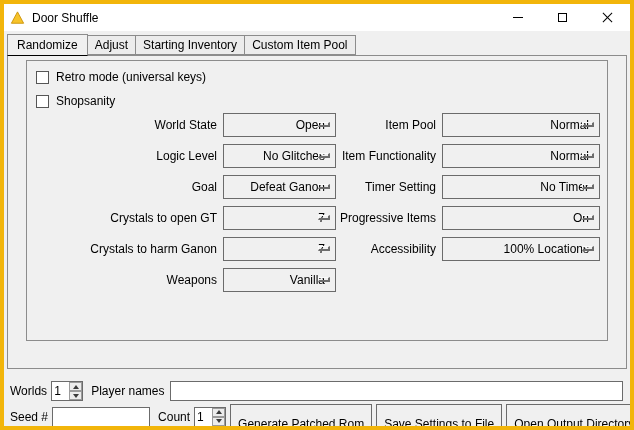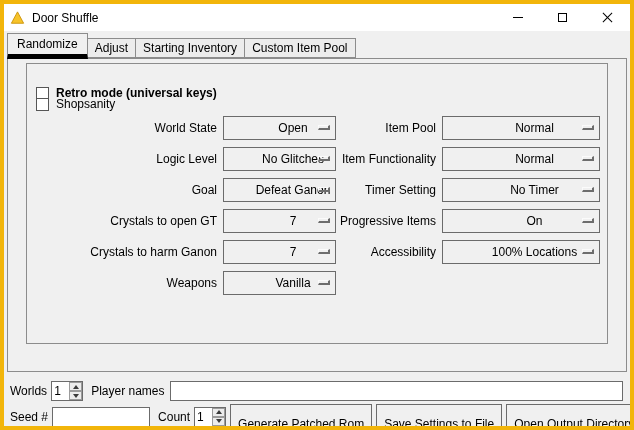--- a/index.html
+++ b/index.html
@@ -32,41 +32,41 @@
   
   .notebook-outer { margin:2px 3px 0 3px; }
   .tabstrip { display:flex; align-items:flex-end; position:relative; z-index:2; }
   .tab {
     background:#ececec; border:1px solid #8c8c8c; border-bottom:1px solid #8c8c8c;
     padding:2px 7px; margin-top:2px; white-space:nowrap; cursor:default; position:relative;
   }
   .tab + .tab { margin-left:-1px; }
   .tab.selected {
     background:#f0f0f0; padding:3px 9px; margin-top:0; margin-bottom:-1px;
-    border-bottom:5px solid #000000; z-index:3;
+    border-bottom:1px solid #000000; z-index:3;
   }
   .pane { border:1px solid #8c8c8c; background:#f0f0f0; position:relative; z-index:1; }
   .pane-outer { height:314px; }
   .notebook-inner { margin:4px 18px 0 18px; }
   .pane-inner { height:281px; }
   
   .checkbox-row { position:absolute; left:9px; display:flex; align-items:center; cursor:default; }
-  .cb1 { top:22px;font-weight:bold; } .cb2 { top:33px; }
+  .cb1 { top:9px; } .cb2 { top:33px; }
   .checkbox-box { width:13px; height:13px; background:#fff; border:1px solid #565656; margin-right:7px; flex-shrink:0; }
   
   .form-col { position:absolute; top:52px; }
   .form-left { left:8px; }
   .form-right { left:312px; }
   .form-row { display:flex; align-items:center; height:24px; margin-bottom:7px; }
   .form-label { text-align:right; margin-right:6px; white-space:nowrap; }
   .form-left  .form-label { width:182px; }
   .form-right .form-label { width:97px; }
   .dropdown {
     position:relative; height:24px; background:#f0f0f0; border:1px solid #6b6b6b;
-    display:flex; align-items:center; justify-content:center; cursor:default; flex-shrink:0;padding-left:37px;
+    display:flex; align-items:center; justify-content:flex-end; cursor:default; flex-shrink:0;padding-left:37px;
   }
   .form-left  .dropdown { width:113px; }
   .form-right .dropdown { width:158px; }
   .dropdown-value { padding-right:10px; white-space:nowrap; }
   .dropdown-indicator {
     position:absolute; right:5px; top:8px; width:12px; height:5px;
     border-top:1px solid #fbfbfb; border-left:1px solid #fbfbfb;
     border-bottom:2px solid #6d6d6d; border-right:2px solid #6d6d6d;
   }
   

